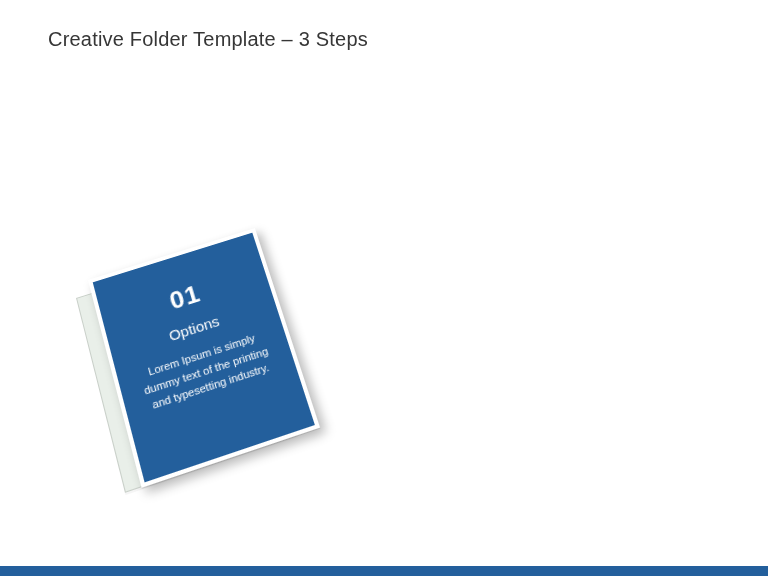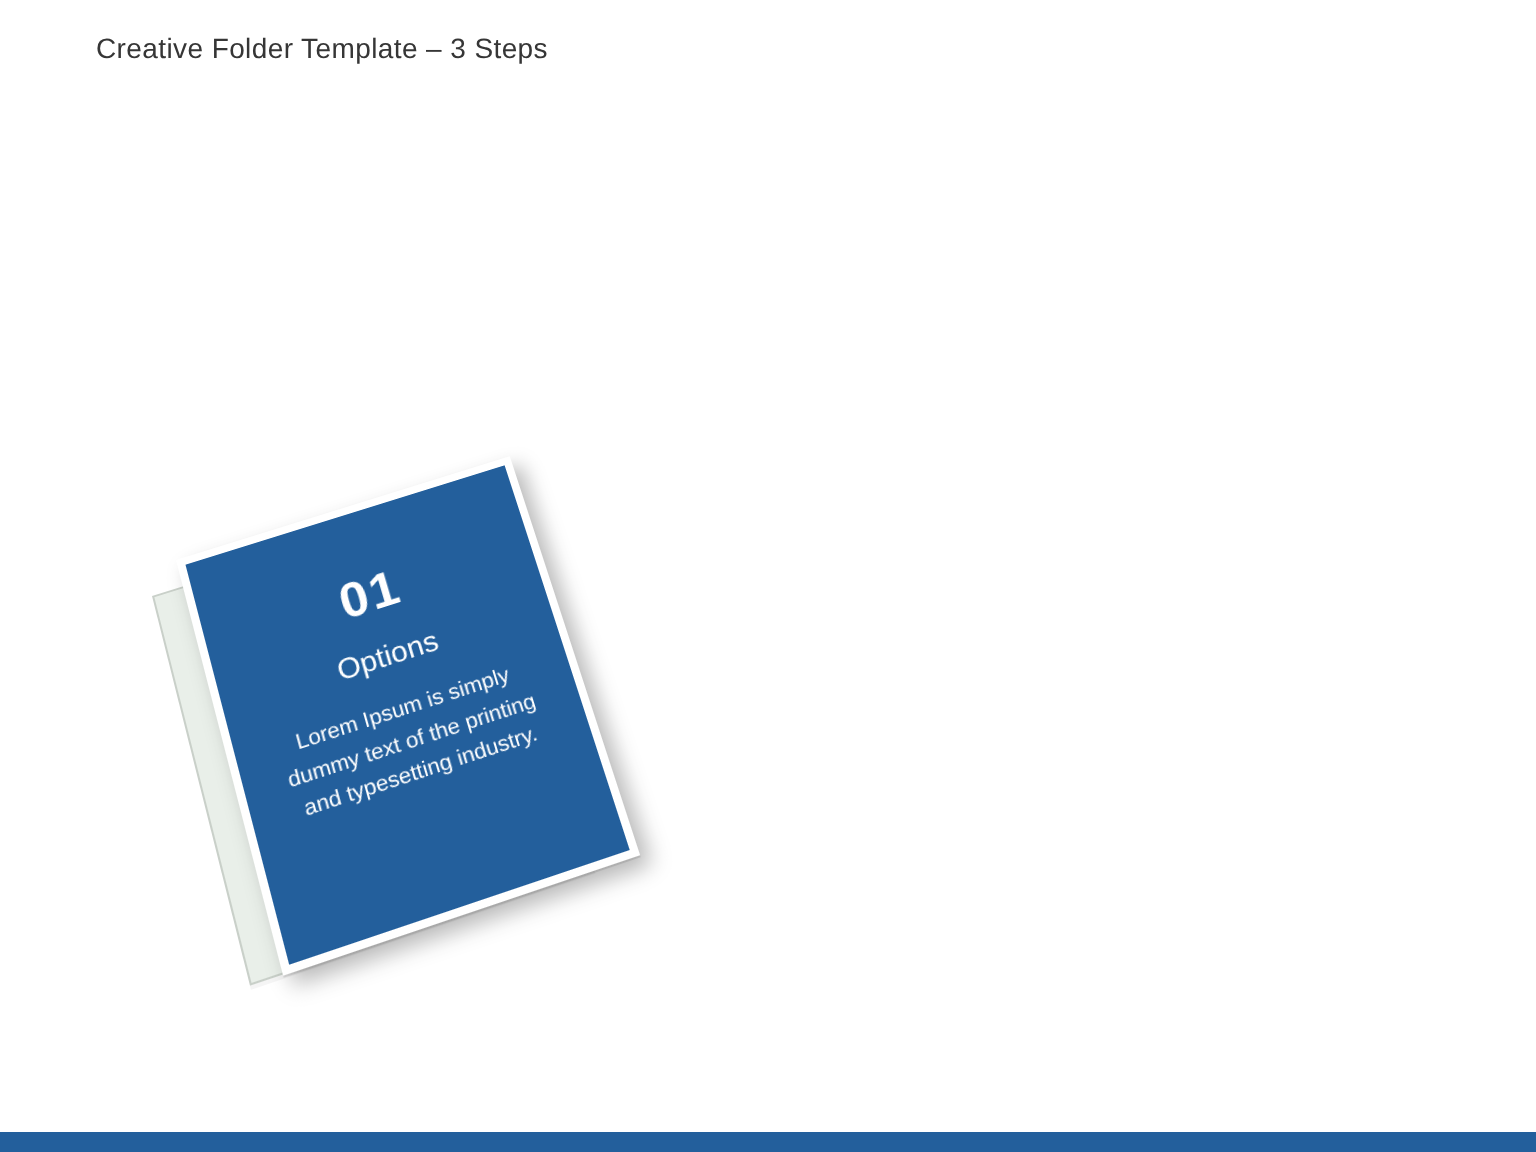--- a/index.html
+++ b/index.html
@@ -6,23 +6,23 @@
     body {
       width: 768px;
       height: 576px;
       background: #ffffff;
       font-family: Arial, Helvetica, sans-serif;
       position: relative;
       overflow: hidden;
     }
     .slide-title {
       position: absolute;
-      top: 16px;
+      top: 28px;
       left: 48px;
-      font-size: 14px;
+      font-size: 20px;
       font-weight: 400;
       color: #363636;
       letter-spacing: 0.2px;
     }
     .folder-wrap {
       position: absolute;
       left: 58px;
       top: 250px;
       width: 250px;
       height: 280px;

